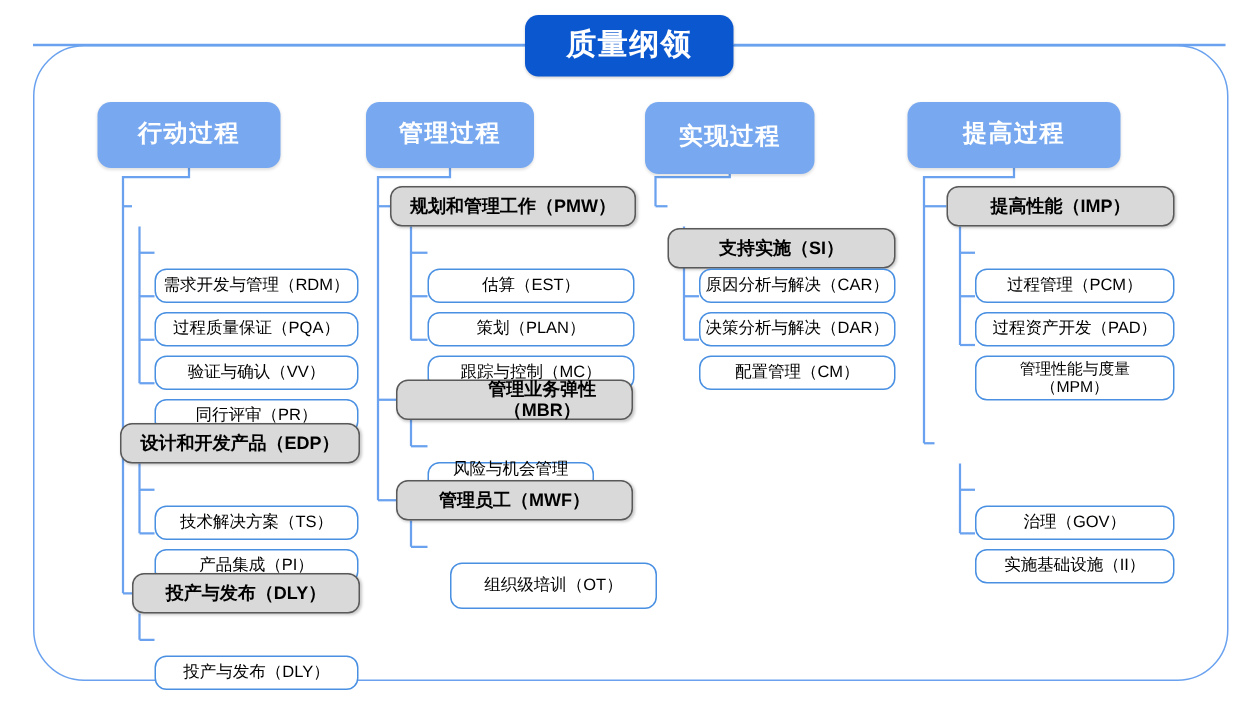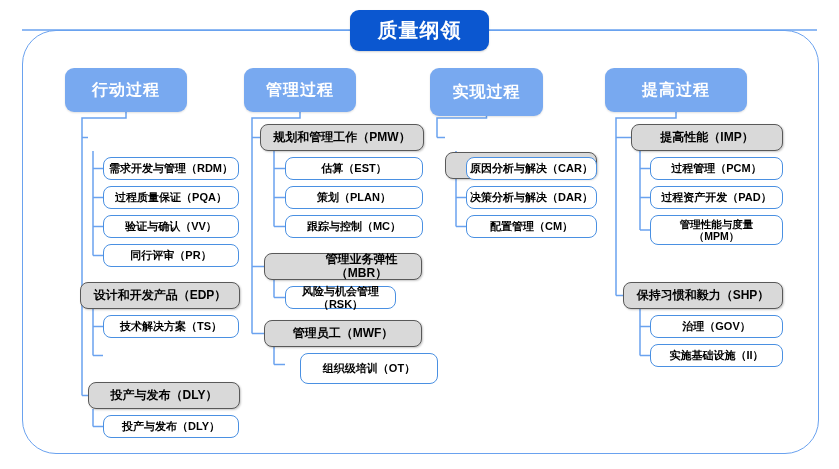--- a/index.html
+++ b/index.html
@@ -28,21 +28,21 @@
   }
   
   .group{
     background:#d9d9d9;border:1.4px solid #595959;border-radius:8px;
     color:#000000;font-size:12px;font-weight:700;
     box-shadow:1px 1px 2px rgba(0,0,0,.22);
   }
   
   .leaf{
     background:#ffffff;border:1.4px solid #4a90e2;border-radius:8px;
-    color:#000000;font-size:11px;font-weight:700;
+    color:#000000;font-size:11px;font-weight:400;margin-top:22px;
   }
   .leaf.two{font-size:10.5px;}
   .outer{
     position:absolute;border:1.6px solid #6aa2ef;border-radius:34px;
     background:transparent;
   }
 </style>
 </head>
 <body>
 
@@ -109,20 +109,21 @@
   <div class="node colhead" style="left:430px;top:68px;width:113px;height:48px;">实现过程</div>
   <div class="node colhead" style="left:605px;top:68px;width:142px;height:44px;">提高过程</div>
 
   <div class="node leaf" style="left:103px;top:157px;width:136px;height:23px;">需求开发与管理（RDM）</div>
   <div class="node leaf" style="left:103px;top:186px;width:136px;height:23px;">过程质量保证（PQA）</div>
   <div class="node leaf" style="left:103px;top:215px;width:136px;height:23px;">验证与确认（VV）</div>
   <div class="node leaf" style="left:103px;top:244px;width:136px;height:23px;">同行评审（PR）</div>
 
   <div class="node group" style="left:80px;top:282px;width:160px;height:27px;">设计和开发产品（EDP）</div>
   <div class="node leaf" style="left:103px;top:315px;width:136px;height:23px;">技术解决方案（TS）</div>
+  <div class="node leaf" style="left:103px;top:344px;width:136px;height:23px;">产品集成（PI）</div>
 
   <div class="node group" style="left:88px;top:382px;width:152px;height:27px;">投产与发布（DLY）</div>
   <div class="node leaf" style="left:103px;top:415px;width:136px;height:23px;">投产与发布（DLY）</div>
 
   <div class="node group" style="left:260px;top:124px;width:164px;height:27px;">规划和管理工作（PMW）</div>
   <div class="node leaf" style="left:285px;top:157px;width:138px;height:23px;">估算（EST）</div>
   <div class="node leaf" style="left:285px;top:186px;width:138px;height:23px;">策划（PLAN）</div>
   <div class="node leaf" style="left:285px;top:215px;width:138px;height:23px;">跟踪与控制（MC）</div>
 
   <div class="node group" style="left:264px;top:253px;width:158px;height:27px;padding-left:37px;">管理业务弹性（MBR）</div>
@@ -135,17 +136,16 @@
   <div class="node leaf" style="left:466px;top:157px;width:131px;height:23px;">原因分析与解决（CAR）</div>
   <div class="node leaf" style="left:466px;top:186px;width:131px;height:23px;">决策分析与解决（DAR）</div>
   <div class="node leaf" style="left:466px;top:215px;width:131px;height:23px;">配置管理（CM）</div>
 
   <div class="node group" style="left:631px;top:124px;width:152px;height:27px;">提高性能（IMP）</div>
   <div class="node leaf" style="left:650px;top:157px;width:133px;height:23px;">过程管理（PCM）</div>
   <div class="node leaf" style="left:650px;top:186px;width:133px;height:23px;">过程资产开发（PAD）</div>
   <div class="node leaf two" style="left:650px;top:215px;width:133px;height:30px;white-space:pre-line;">管理性能与度量
 （MPM）</div>
 
-  <div class="node group" style="left:623px;top:282px;width:160px;height:27px;">保持习惯和毅力（SHP）</div>
   <div class="node leaf" style="left:650px;top:315px;width:133px;height:23px;">治理（GOV）</div>
   <div class="node leaf" style="left:650px;top:344px;width:133px;height:23px;">实施基础设施（II）</div>
 
 </div>
 
 </body></html>

